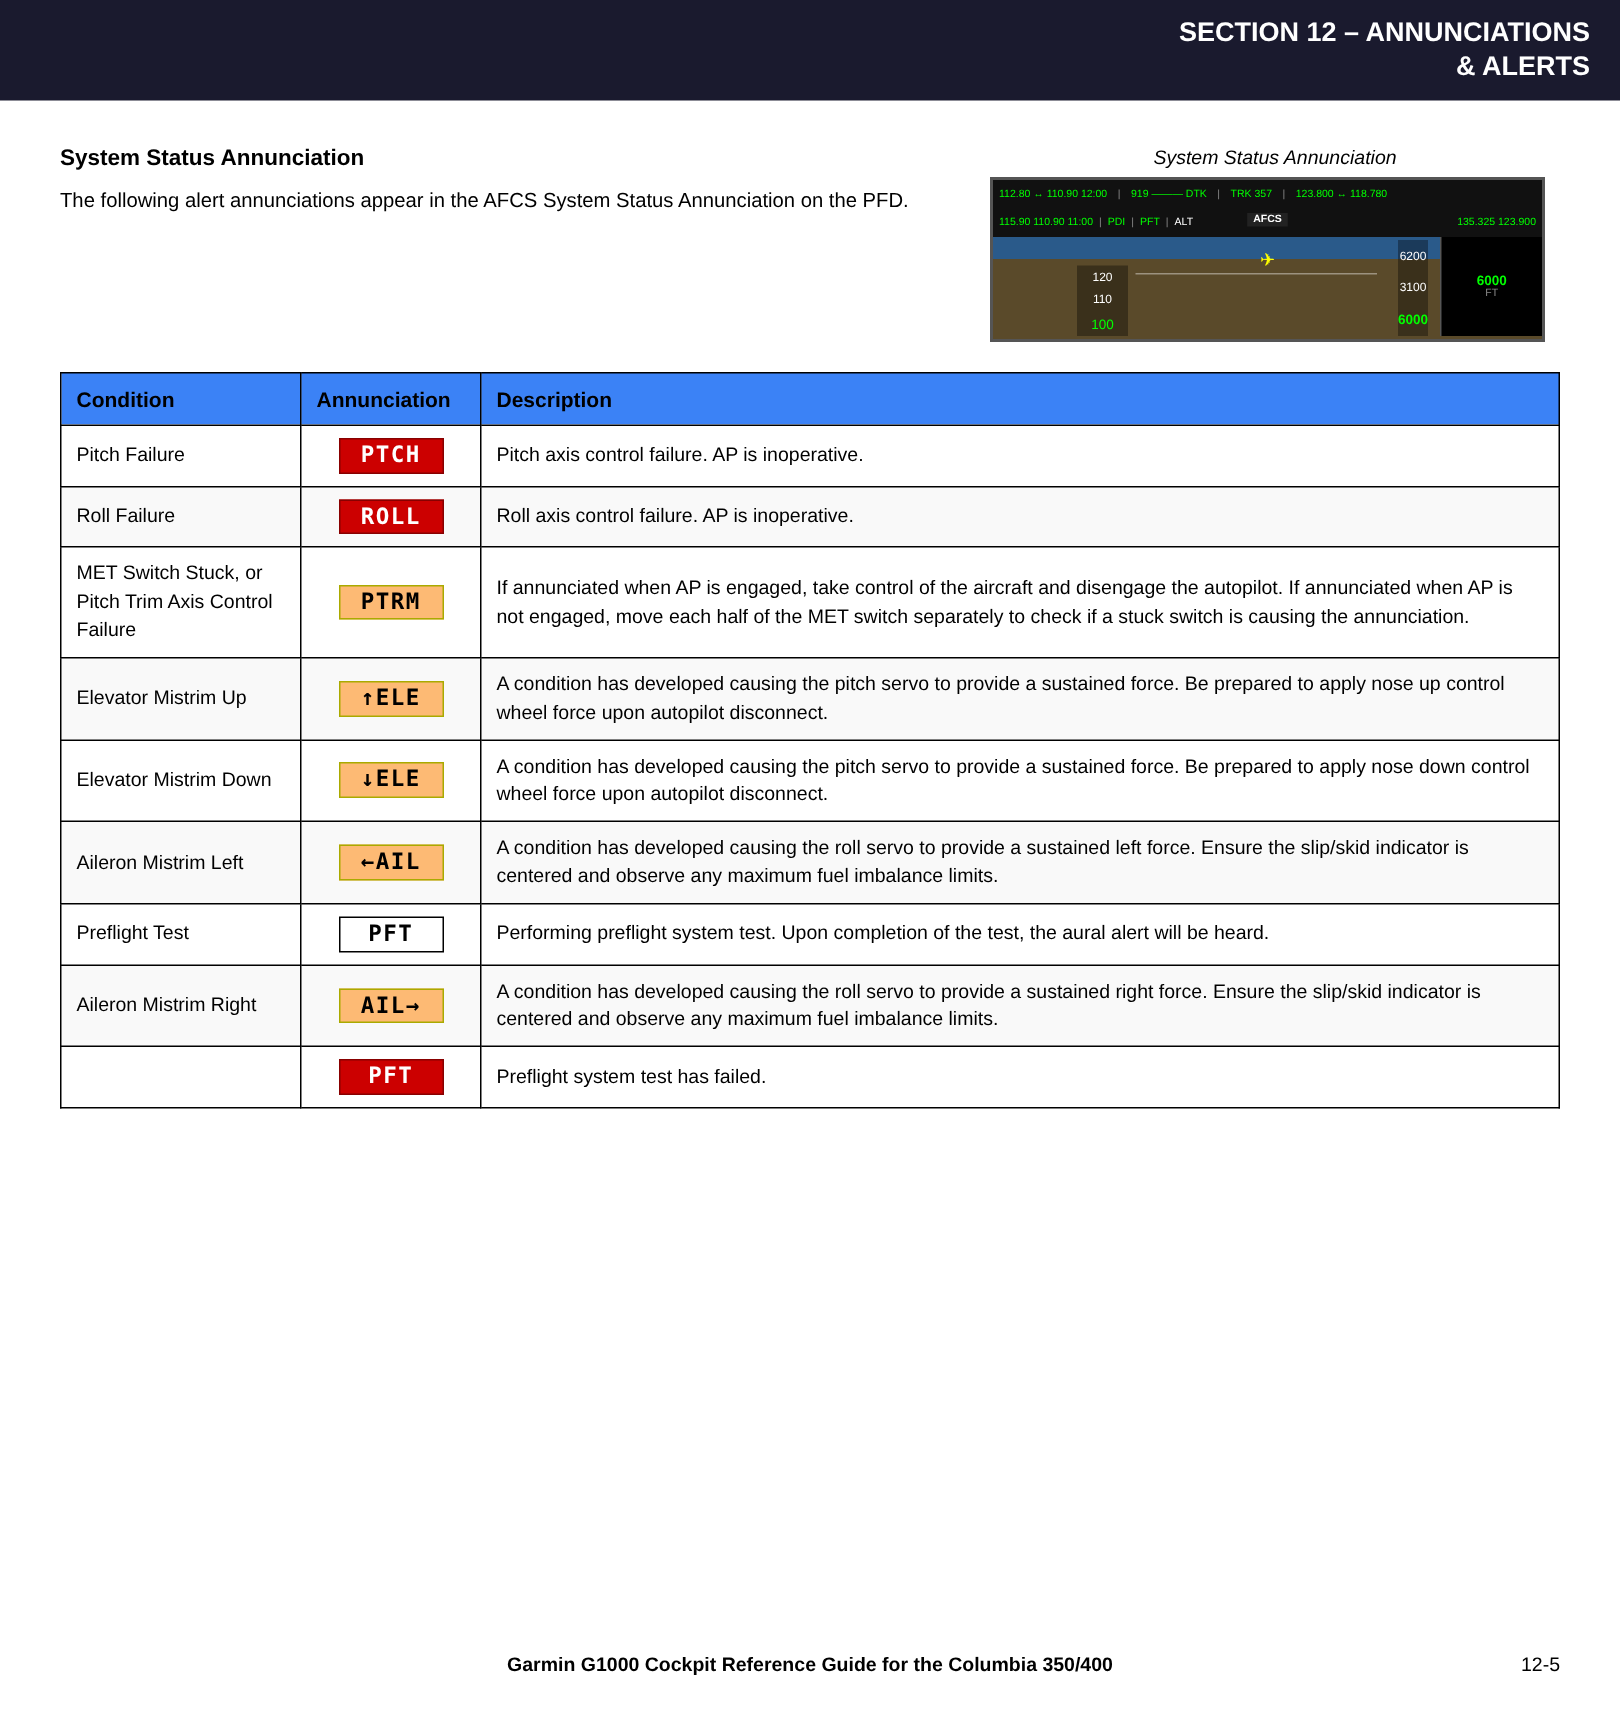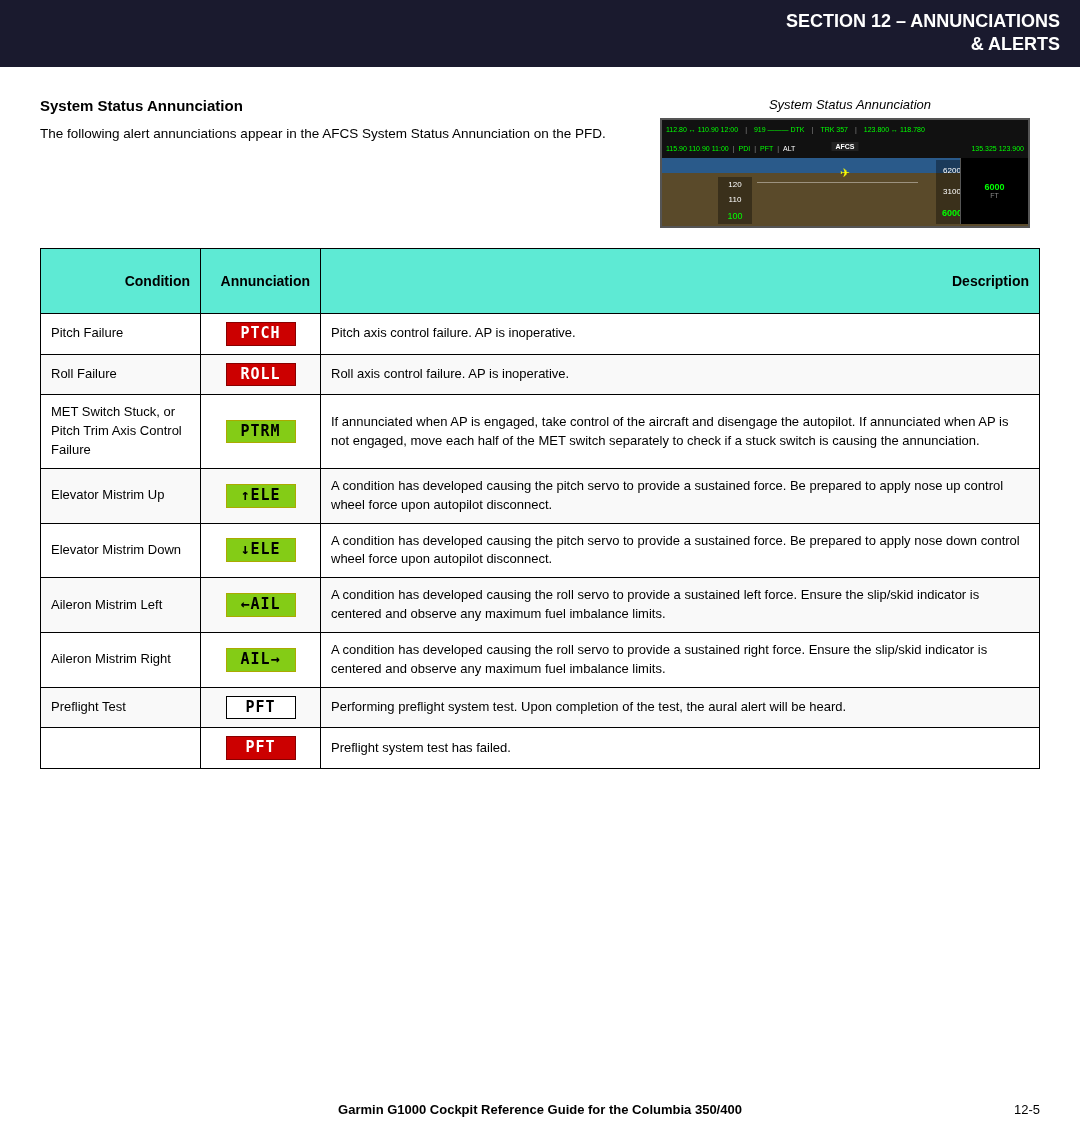--- a/index.html
+++ b/index.html
@@ -132,24 +132,24 @@
 
     
     .alerts-table {
       width: 100%;
       border-collapse: collapse;
       margin-bottom: 30px;
       border: 1.5px solid #000;
     }
 
     .alerts-table th {
-      background: #5eead4;
-      font-weight: bold;
-      text-align: right;
-      padding: 24px 10px;
+      background: #3b82f6;
+      font-weight: bold;
+      text-align: left;
+      padding: 9px 10px;
       border: 1.5px solid #000;
       font-size: 14px;
     }
 
     .alerts-table td {
       border: 1.5px solid #000;
       padding: 8px 10px;
       vertical-align: middle;
       font-size: 13px;
       line-height: 1.45;
@@ -176,21 +176,21 @@
       letter-spacing: 1px;
     }
 
     .badge-red {
       background: #c00;
       color: #fff;
       border-color: #800;
     }
 
     .badge-yellow {
-      background: #84cc16;
+      background: #fdba74;
       color: #000;
       border-color: #aa0;
     }
 
     .badge-white {
       background: #fff;
       color: #000;
       border-color: #000;
     }
 
@@ -269,21 +269,21 @@
           <div style="position:absolute;left:56px;top:40px;width:34px;bottom:2px;background:rgba(0,0,0,0.35);display:flex;flex-direction:column;justify-content:space-around;align-items:center;color:#fff;font-size:8px;margin-top:17px;">
             <span>120</span>
             <span>110</span>
             <span style="font-size:9px;font-weight:normal;color:#0f0;">100</span>
           </div>
 
           <div style="position:absolute;left:95px;top:62px;right:110px;height:1px;background:rgba(255,255,255,0.4);"></div>
 
           <div style="position:absolute;top:50%;left:50%;transform:translate(-50%,-50%);color:#ff0;font-size:12px;z-index:5;">✈</div>
 
-          <div style="position:absolute;right:60px;top:40px;width:32px;bottom:2px;background:rgba(0,0,0,0.35);display:flex;flex-direction:column;justify-content:space-around;align-items:center;color:#fff;font-size:8px;">
+          <div style="position:absolute;right:76px;top:40px;width:20px;bottom:2px;background:rgba(0,0,0,0.35);display:flex;flex-direction:column;justify-content:space-around;align-items:center;color:#fff;font-size:8px;">
             <span>6200</span>
             <span>3100</span>
             <span style="font-size:9px;font-weight:bold;color:#0f0;">6000</span>
           </div>
 
           <div style="position:absolute;right:0;top:38px;width:68px;bottom:2px;background:#000;display:flex;flex-direction:column;align-items:center;justify-content:center;border-left:1px solid #555;">
             <span style="color:#0f0;font-size:9px;font-weight:bold;">6000</span>
             <span style="color:#888;font-size:7px;">FT</span>
           </div>
         </div>
@@ -331,28 +331,28 @@
           <td class="col-condition">Elevator Mistrim Down</td>
           <td class="col-annunciation cell-center"><span class="badge badge-yellow">↓ELE</span></td>
           <td class="col-description">A condition has developed causing the pitch servo to provide a sustained force.  Be prepared to apply nose down control wheel force upon autopilot disconnect.</td>
         </tr>
         <tr>
           <td class="col-condition">Aileron Mistrim Left</td>
           <td class="col-annunciation cell-center"><span class="badge badge-yellow">←AIL</span></td>
           <td class="col-description">A condition has developed causing the roll servo to provide a sustained left force.  Ensure the slip/skid indicator is centered and observe any maximum fuel imbalance limits.</td>
         </tr>
         <tr>
+          <td class="col-condition">Preflight Test</td>
+          <td class="col-annunciation cell-center"><span class="badge badge-white">PFT</span></td>
+          <td class="col-description">Performing preflight system test.  Upon completion of the test, the aural alert will be heard.</td>
+        </tr>
+        <tr>
           <td class="col-condition">Aileron Mistrim Right</td>
           <td class="col-annunciation cell-center"><span class="badge badge-yellow">AIL→</span></td>
           <td class="col-description">A condition has developed causing the roll servo to provide a sustained right force.  Ensure the slip/skid indicator is centered and observe any maximum fuel imbalance limits.</td>
-        </tr>
-        <tr>
-          <td class="col-condition">Preflight Test</td>
-          <td class="col-annunciation cell-center"><span class="badge badge-white">PFT</span></td>
-          <td class="col-description">Performing preflight system test.  Upon completion of the test, the aural alert will be heard.</td>
         </tr>
         <tr>
           <td class="col-condition"></td>
           <td class="col-annunciation cell-center"><span class="badge badge-red">PFT</span></td>
           <td class="col-description">Preflight system test has failed.</td>
         </tr>
       </tbody>
   </table>
 
 </div>

